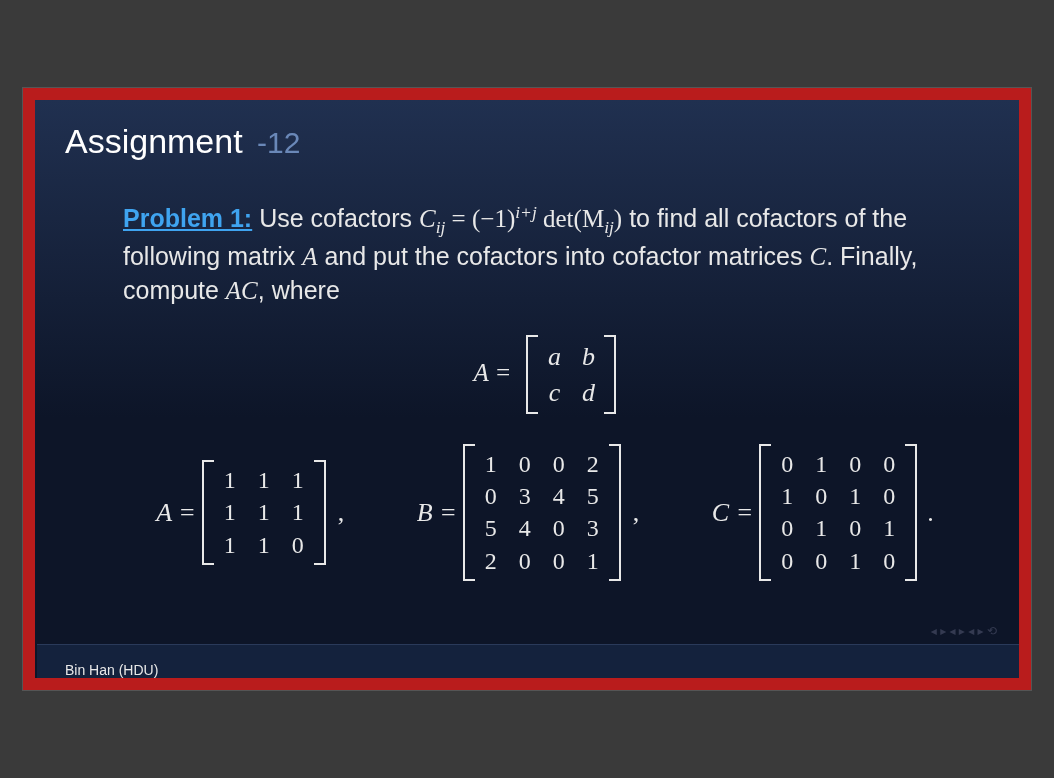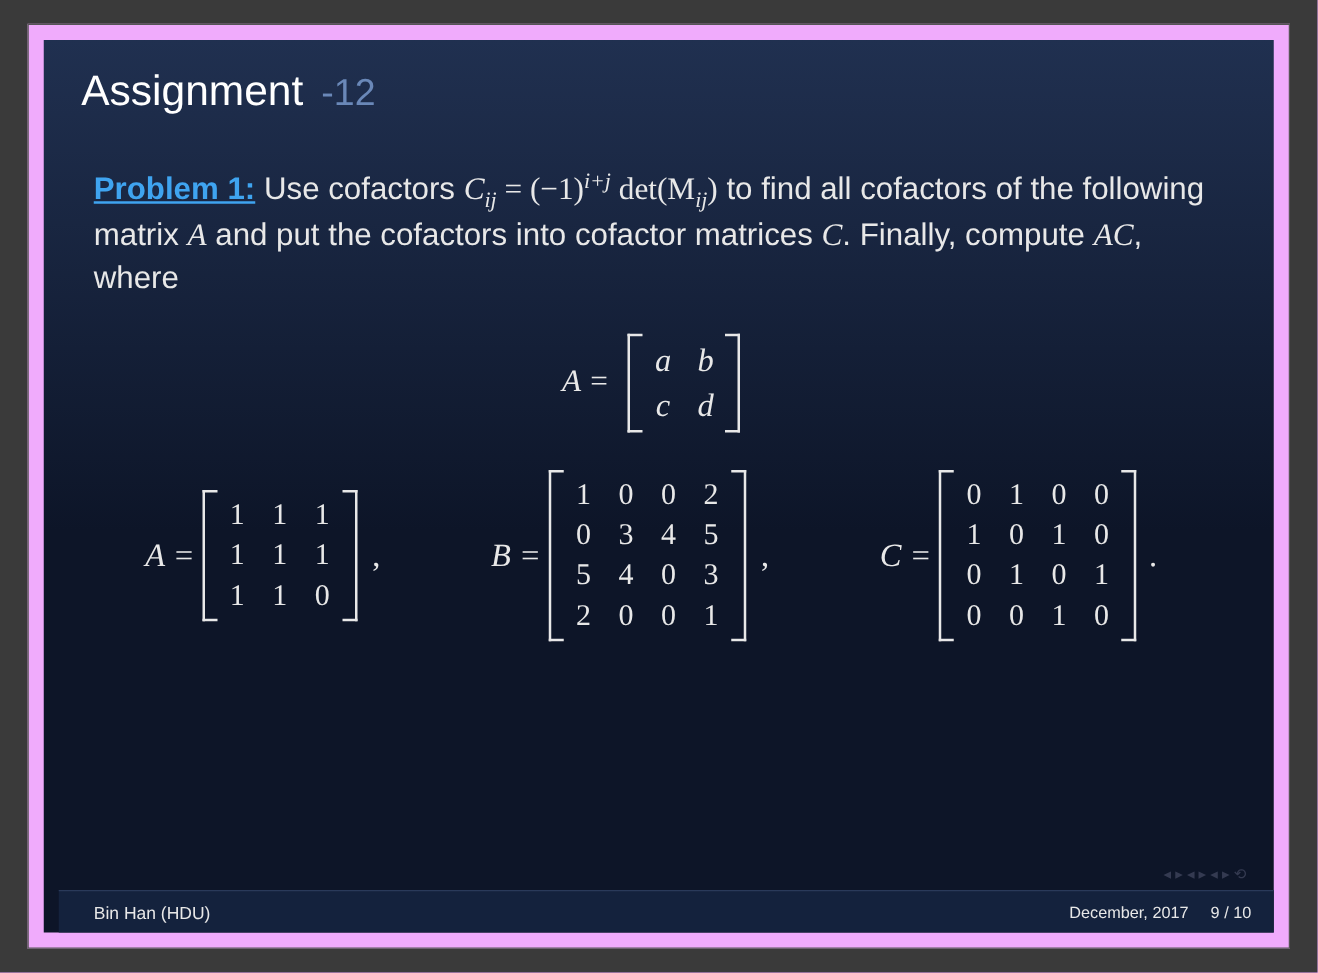--- a/index.html
+++ b/index.html
@@ -8,22 +8,22 @@
     font-family: Arial, Helvetica, sans-serif;
     width: 1054px;
     height: 778px;
     overflow: hidden;
     display: flex;
     align-items: center;
     justify-content: center;
   }
   .slide-outer {
     width: 1010px;
-    height: 740px;
-    background: #f0abfc;
+    height: 604px;
+    background: #b91c1c;
     border: 1px solid #555;
     position: relative;
   }
   .slide {
     position: absolute;
     inset: 12px;
     background: linear-gradient(to bottom, #203050 0%, #0d1528 55%, #0d1528 100%);
     color: #e8e8e8;
   }
   .title-bar {
@@ -38,20 +38,21 @@
   .title-bar .tn {
     font-size: 30px;
     color: #6a88b8;
     display: inline;
     margin-left: 10px;
   }
   .content {
     padding: 30px 52px 0 40px;
     font-size: 25px;
     line-height: 1.35;
+    margin-left: 48px;
   }
   .prob {
     color: #3fa4f0;
     font-weight: bold;
     text-decoration: underline;
   }
   .math-i { font-family: 'Times New Roman', serif; font-style: italic; }
   .math-r { font-family: 'Times New Roman', serif; font-style: normal; }
   .sub { font-size: 0.7em; vertical-align: sub; font-style: italic; font-family: 'Times New Roman', serif;}
   .sup { font-size: 0.7em; vertical-align: super; font-style: italic; font-family: 'Times New Roman', serif;}
@@ -96,25 +97,25 @@
     display: flex;
     align-items: center;
     gap: 6px;
   }
   .comma { font-size: 26px; margin: 0 6px; }
   .period { font-size: 26px; margin-left: 4px;}
 
   .footer {
     position: absolute;
     bottom: 0;
-    left: 12px; right: 0;
+    left: 2px; right: 0;
     height: 34px;
     background: #14223d;
     display: flex;
-    align-items: center;
+    align-items: flex-end;
     color: #e8e8e8;
     font-size: 14px;
     border-top: 1px solid #2a3a5a;
   }
   .footer .fl { flex: 1; padding-left: 28px; }
   .footer .fc { flex: 1; text-align: center; }
   .footer .fr { flex: 1; text-align: right; padding-right: 18px; font-size: 13px;}
   .footer .fr .pg { margin-left: 14px; }
 
   .nav-dots {
@@ -262,20 +263,16 @@
           <span class="period">.</span>
         </span>
 
       </div>
     </div>
 
     <div class="nav-dots">◂ ▸ ◂ ▸ ◂ ▸ ⟲</div>
 
     <div class="footer">
       <div class="fl">Bin Han  (HDU)</div>
-      <div class="fr">
-        <span>December, 2017</span>
-        <span class="pg">9 / 10</span>
-      </div>
     </div>
 
   </div>
 </div>
 
 </body></html>

